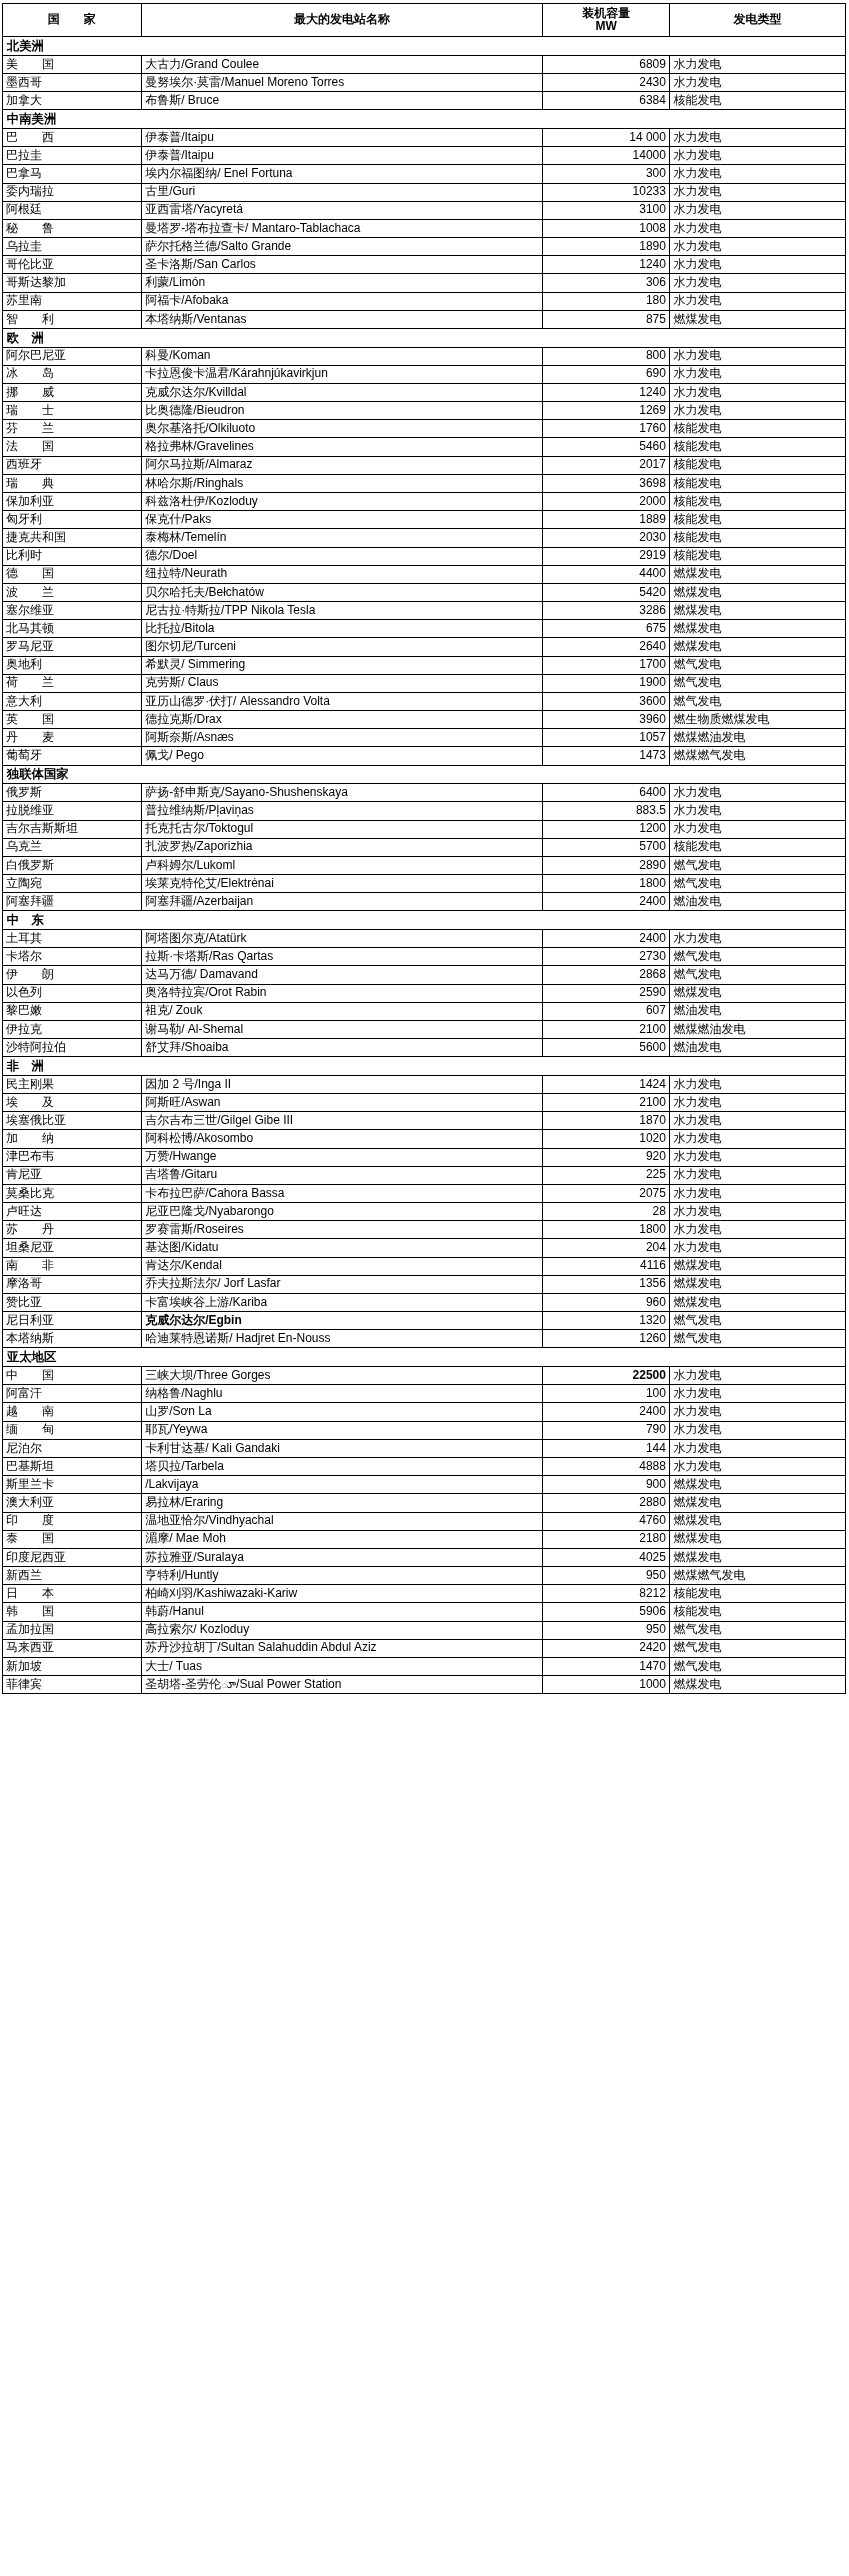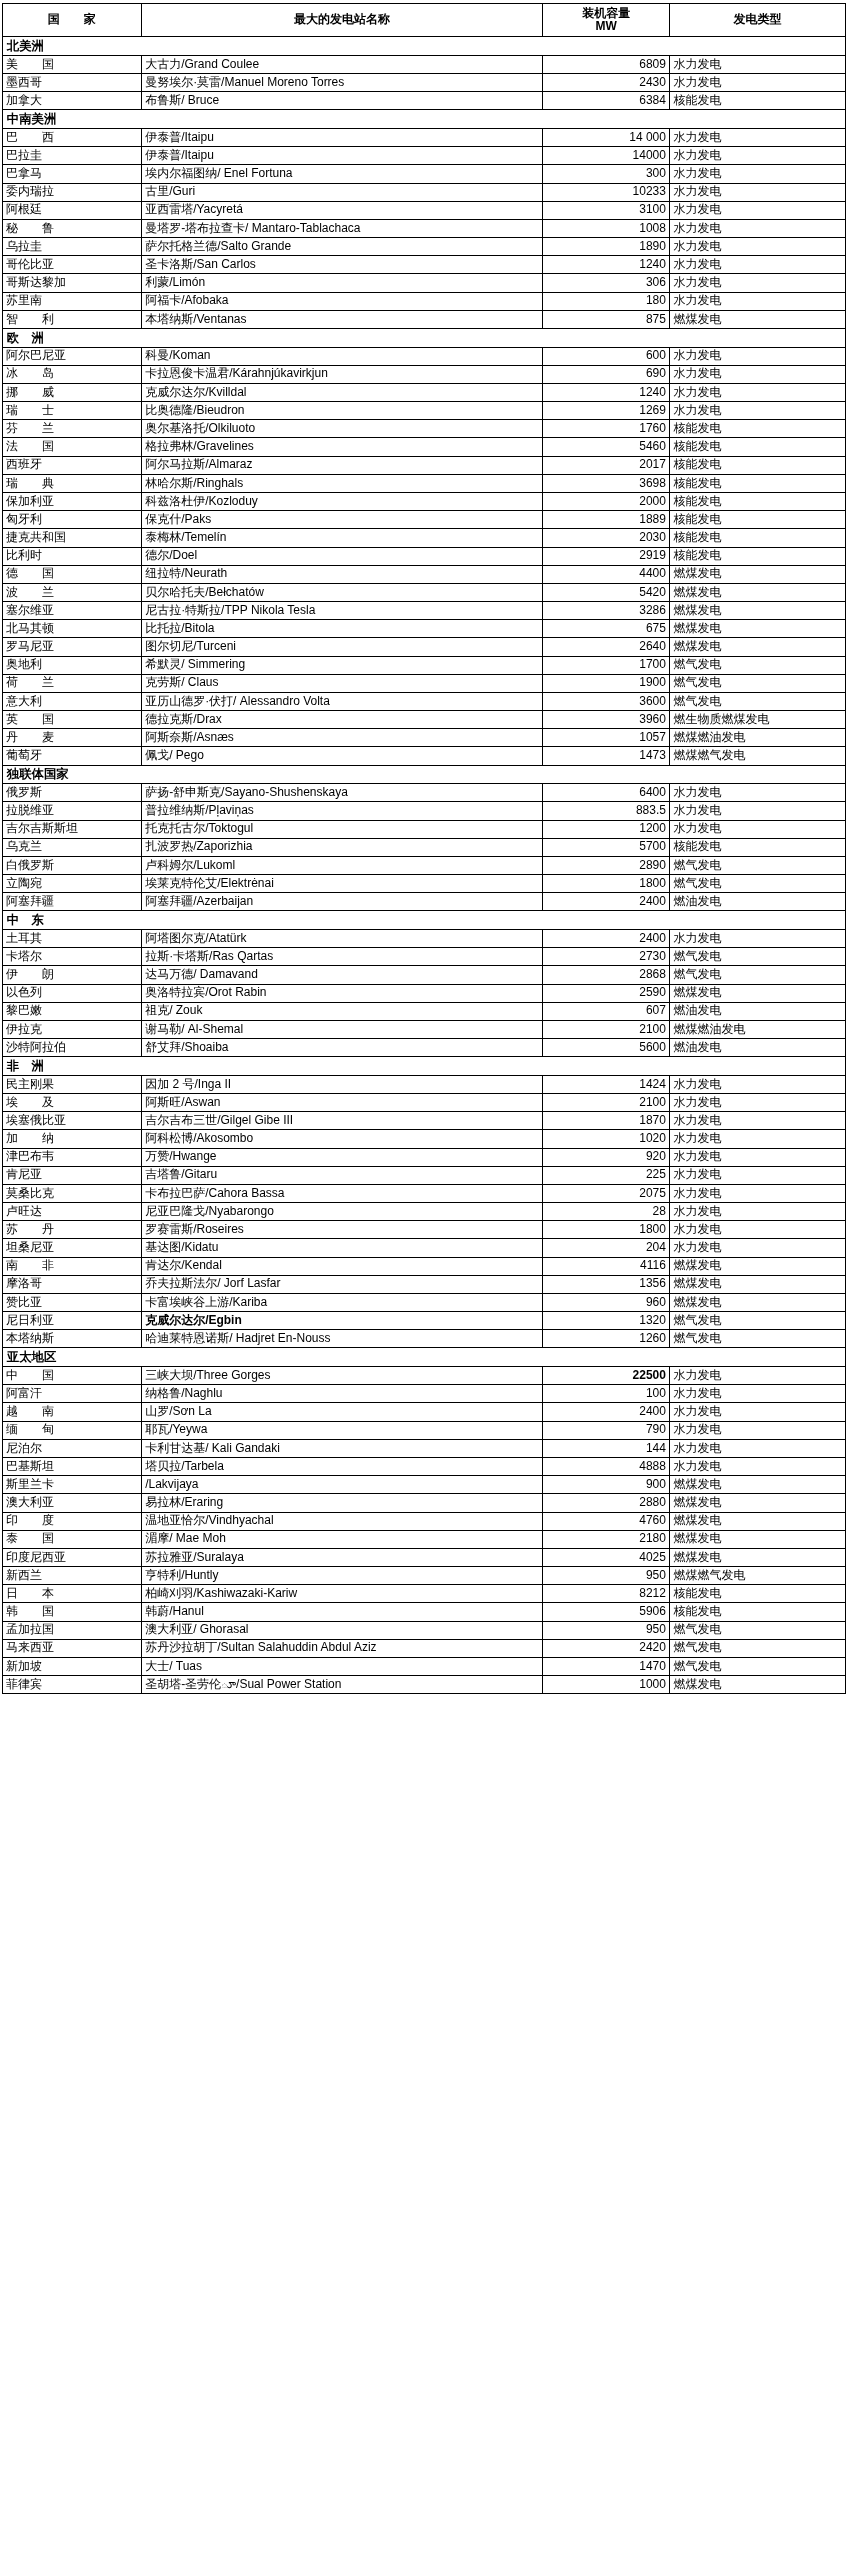--- a/index.html
+++ b/index.html
@@ -185,21 +185,21 @@
           <td class="plant">本塔纳斯/Ventanas</td>
           <td class="cap">875</td>
           <td class="type">燃煤发电</td>
         </tr>
         <tr class="region">
           <td colspan="4">欧　洲</td>
         </tr>
         <tr class="row">
           <td class="country">阿尔巴尼亚</td>
           <td class="plant">科曼/Koman</td>
-          <td class="cap">600</td>
+          <td class="cap">800</td>
           <td class="type">水力发电</td>
         </tr>
         <tr class="row">
           <td class="country">冰　　岛</td>
           <td class="plant">卡拉恩俊卡温君/Kárahnjúkavirkjun</td>
           <td class="cap">690</td>
           <td class="type">水力发电</td>
         </tr>
         <tr class="row">
           <td class="country">挪　　威</td>
@@ -592,21 +592,21 @@
           <td class="type">核能发电</td>
         </tr>
         <tr class="row">
           <td class="country">韩　　国</td>
           <td class="plant">韩蔚/Hanul</td>
           <td class="cap">5906</td>
           <td class="type">核能发电</td>
         </tr>
         <tr class="row">
           <td class="country">孟加拉国</td>
-          <td class="plant">澳大利亚/ Ghorasal</td>
+          <td class="plant">高拉索尔/ Kozloduy</td>
           <td class="cap">950</td>
           <td class="type">燃气发电</td>
         </tr>
         <tr class="row">
           <td class="country">马来西亚</td>
           <td class="plant">苏丹沙拉胡丁/Sultan Salahuddin Abdul Aziz</td>
           <td class="cap">2420</td>
           <td class="type">燃气发电</td>
         </tr>
         <tr class="row">

